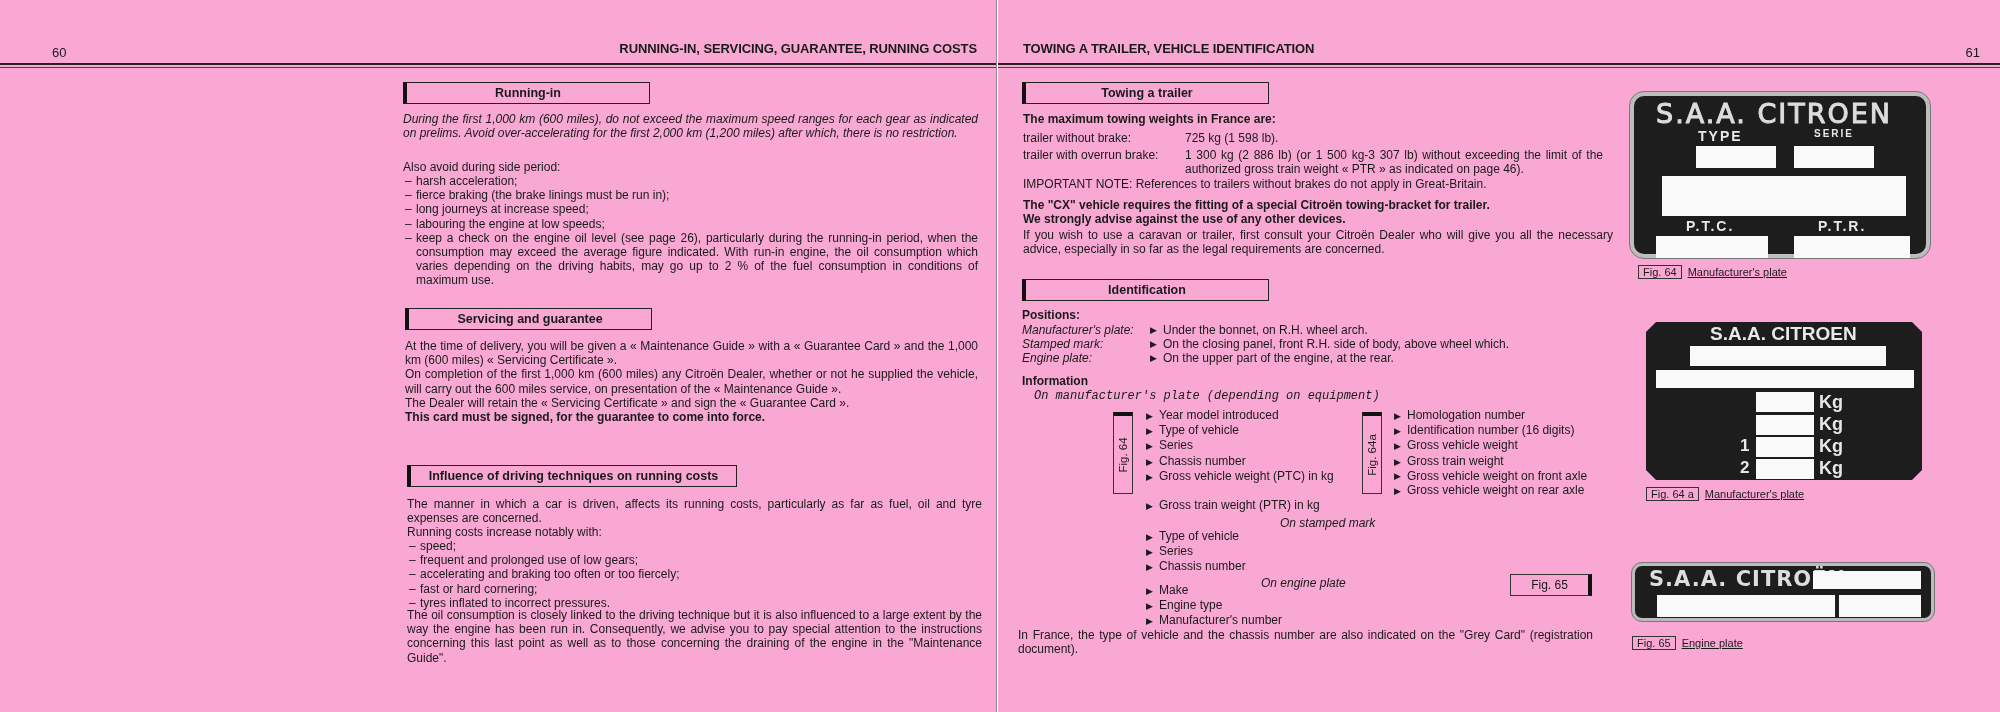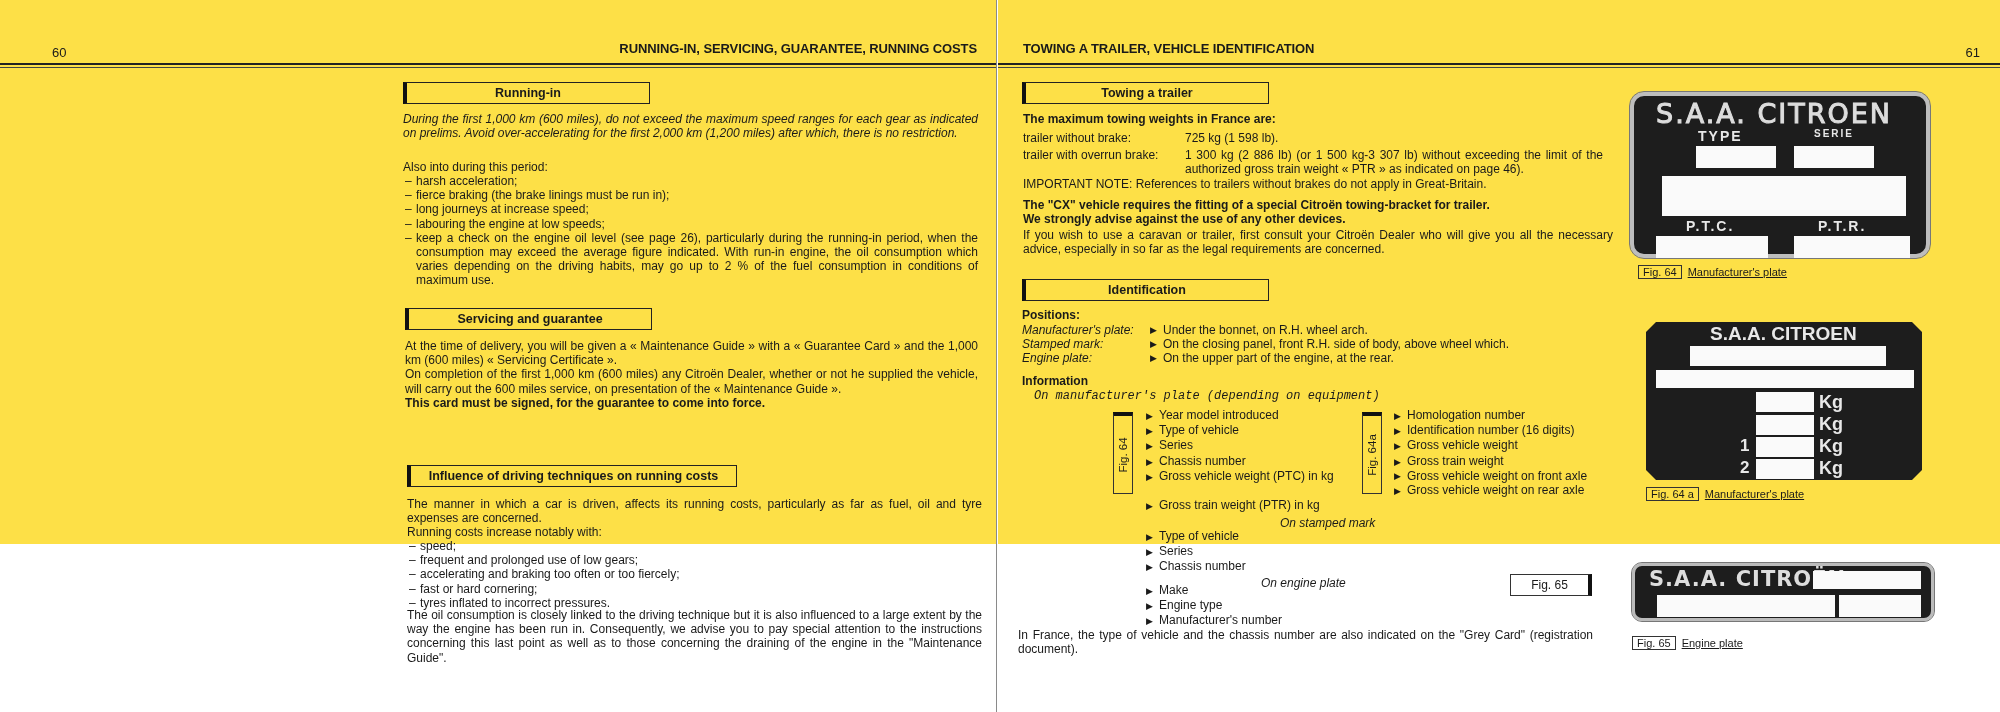--- a/index.html
+++ b/index.html
@@ -1,19 +1,19 @@
 <!DOCTYPE html>
 <html><head>
 <meta charset="utf-8">
 <style>
   * { box-sizing: border-box; margin: 0; padding: 0; }
   html, body { width: 2000px; height: 712px; background: #ffffff; overflow: hidden; }
   body { position: relative; font-family: "Liberation Sans", sans-serif; color: #1a1a1a; }
 
-  .page { position: absolute; top: 0; height: 544px; background: #fde047; }
+  .page { position: absolute; top: 0; height: 712px; background: #f9a8d4; }
   .page-left { left: 0; width: 997px; }
   .page-right { left: 998px; width: 1002px; }
   .spine { position: absolute; left: 996px; top: 0; width: 1px; height: 712px; background: #8a8a8a; }
 
   .rule { position: absolute; height: 5px; border-top: 2px solid #222; border-bottom: 1px solid #444; }
   .page-left .rule { left: 0; width: 997px; top: 63px; }
   .page-right .rule { left: 0; width: 1002px; top: 63px; }
 
   .page-number { position: absolute; top: 45px; font-size: 13px; }
   .page-left .page-number { left: 52px; }
@@ -59,33 +59,34 @@
 </head>
 <body>
 
 <div class="page page-left">
   <div class="page-number">60</div>
   <div class="running-head">RUNNING-IN, SERVICING, GUARANTEE, RUNNING COSTS</div>
   <div class="rule"></div>
 
   <div class="section-box" style="left:403px; top:82px; width:247px;">Running-in</div>
   <div class="text it" style="left:403px; top:112px; width:575px;">During the first 1,000 km (600 miles), do not exceed the maximum speed ranges for each gear as indicated on prelims.   Avoid over-accelerating for the first 2,000 km (1,200 miles) after which, there is no restriction.</div>
-  <div class="text" style="left:403px; top:160px; width:575px;">Also into during this period:</div>
+  <div class="text" style="left:403px; top:160px; width:575px;">Also avoid during side period:</div>
   <ul class="text dash-list" style="left:405px; top:174px; width:573px;">
     <li>harsh acceleration;</li>
     <li>fierce braking (the brake linings must be run in);</li>
     <li>long journeys at increase speed;</li>
     <li>labouring the engine at low speeds;</li>
     <li>keep a check on the engine oil level (see page 26), particularly during the running-in period, when the consumption may exceed the average figure indicated.   With run-in engine, the oil consumption which varies depending on the driving habits, may go up to 2 % of the fuel consumption in conditions of maximum use.</li>
   </ul>
 
   <div class="section-box" style="left:405px; top:308px; width:247px;">Servicing and guarantee</div>
   <div class="text" style="left:405px; top:339px; width:573px;">
     <div>At the time of delivery, you will be given a « Maintenance Guide » with a « Guarantee Card » and the 1,000 km (600 miles) « Servicing Certificate ».</div>
     <div>On completion of the first 1,000 km (600 miles) any Citroën Dealer, whether or not he supplied the vehicle, will carry out the 600 miles service, on presentation of the « Maintenance Guide ».</div>
+    <div>The Dealer will retain the « Servicing Certificate » and sign the « Guarantee Card ».</div>
     <div class="b">This card must be signed, for the guarantee to come into force.</div>
   </div>
 
   <div class="section-box" style="left:407px; top:465px; width:330px;">Influence of driving techniques on running costs</div>
   <div class="text" style="left:407px; top:497px; width:575px;">The manner in which a car is driven, affects its running costs, particularly as far as fuel, oil and tyre expenses are concerned.</div>
   <div class="text" style="left:407px; top:525px; width:575px;">Running costs increase notably with:</div>
   <ul class="text dash-list" style="left:409px; top:539px; width:573px;">
     <li>speed;</li>
     <li>frequent and prolonged use of low gears;</li>
     <li>accelerating and braking too often or too fiercely;</li>

